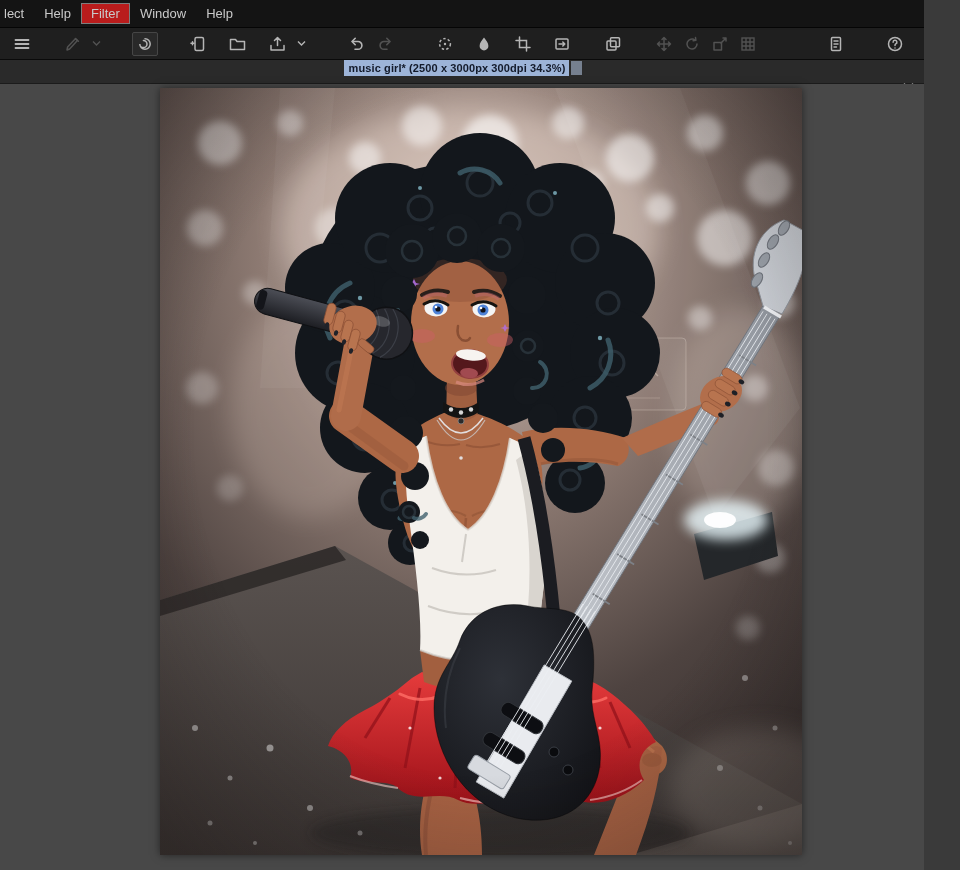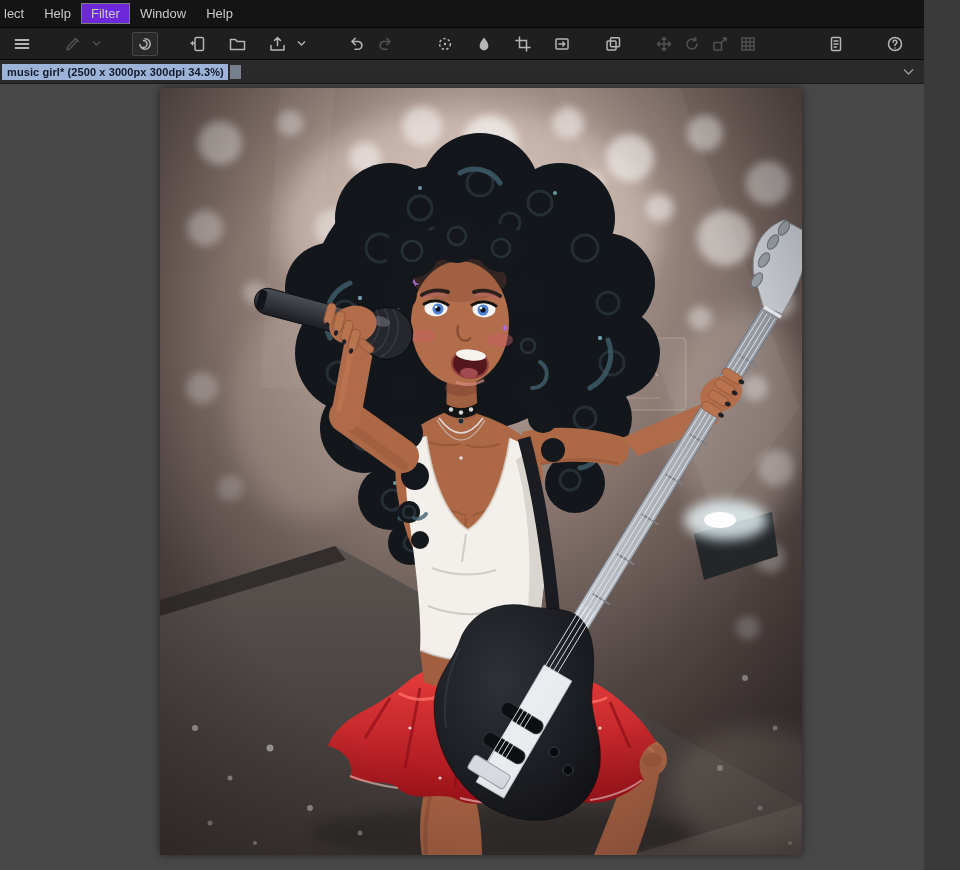--- a/index.html
+++ b/index.html
@@ -16,21 +16,21 @@
   .menubar {
     position:absolute; top:0; left:0; right:0; height:28px;
     background:#141414; display:flex; align-items:center;
     border-bottom:1px solid #050505;
   }
   .menu-item {
     color:#c9c9c9; font-size:13px; padding:4px 10px; line-height:1;
     white-space:nowrap; cursor:default;
   }
   .menu-item:first-child { padding-left:4px; }
-  .menu-item.active { background:#6d28d9; box-shadow:inset 0 0 0 1px #7d7d7d; }
+  .menu-item.active { background:#b91c1c; box-shadow:inset 0 0 0 1px #7d7d7d; }
 
   
   .toolbar {
     position:absolute; top:28px; left:0; right:0; height:32px;
     background:#1f1f1f; border-bottom:1px solid #0a0a0a;
     display:flex; align-items:center; padding:0 8px;
   }
   .tb-btn {
     background:none; border:none; padding:2px; margin:0 3px;
     color:#b5b5b5; display:flex; align-items:center; justify-content:center;
@@ -40,20 +40,21 @@
   .tb-btn.dim { color:#525252; }
   .tb-btn.boxed { border:1px solid #464646; background:#292929; padding:2px 3px; }
   .g-s { margin-left:14px; } .g-m { margin-left:26px; } .g-l { margin-left:34px; }
   .tb-spacer { flex:1; }
 
   
   .tabbar {
     position:absolute; top:60px; left:0; right:0; height:24px;
     background:#2a2a2a; display:flex; align-items:center;
     border-bottom:1px solid #1b1b1b;
+    flex-direction:column;
   }
   .doc-tab { display:flex; align-items:center; margin-left:2px; }
   .tab-title {
     font-size:11px; font-weight:bold; color:#131a2a;
     background:#9db4d8; padding:2px 4px 2px 5px; letter-spacing:0.1px;
     white-space:nowrap;
   }
   .tab-badge { width:11px; height:14px; background:#76808f; margin-left:2px; }
   .tab-chevron { margin-left:auto; margin-right:8px; color:#9a9a9a; background:none; border:none; padding:2px; }
 

